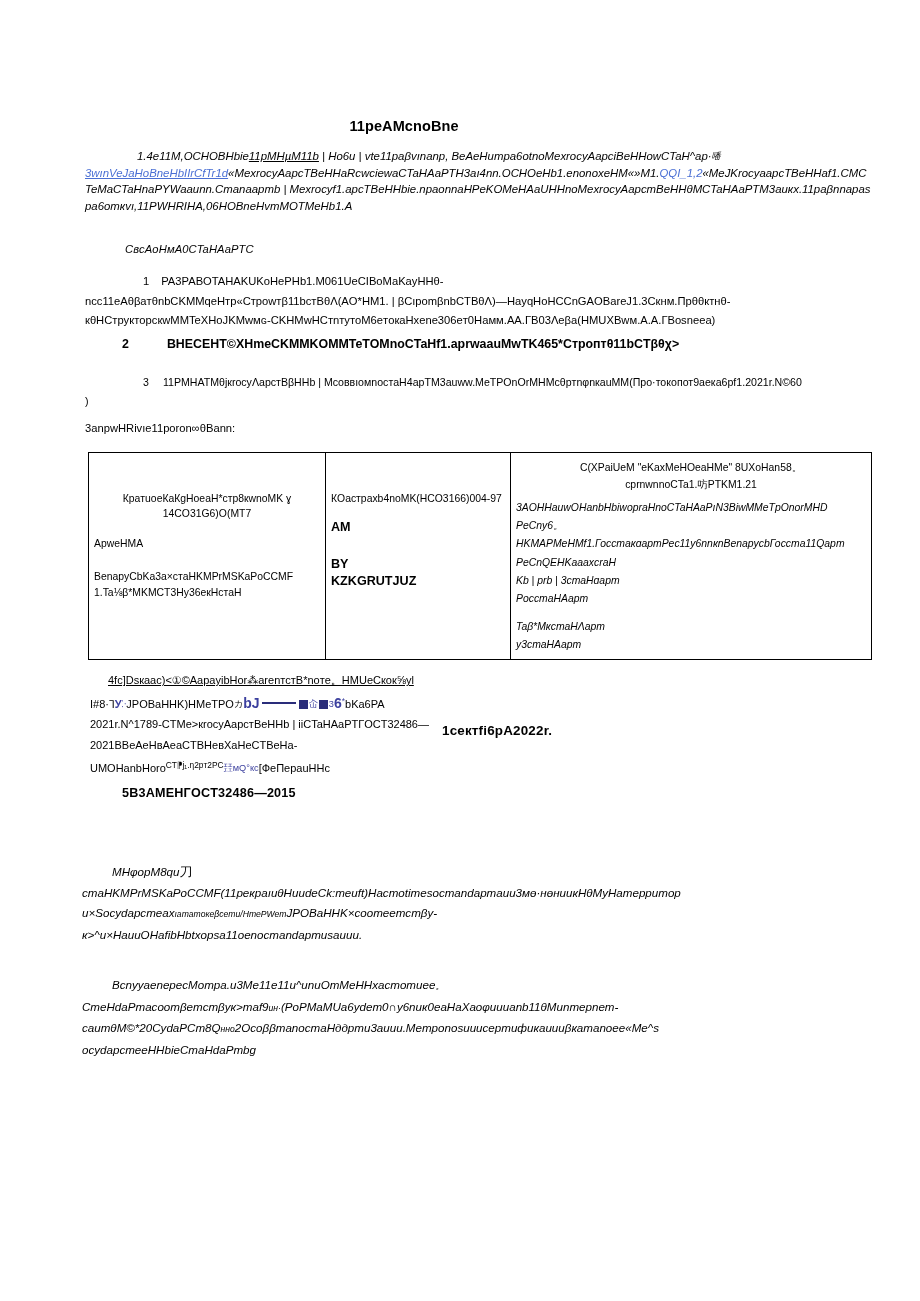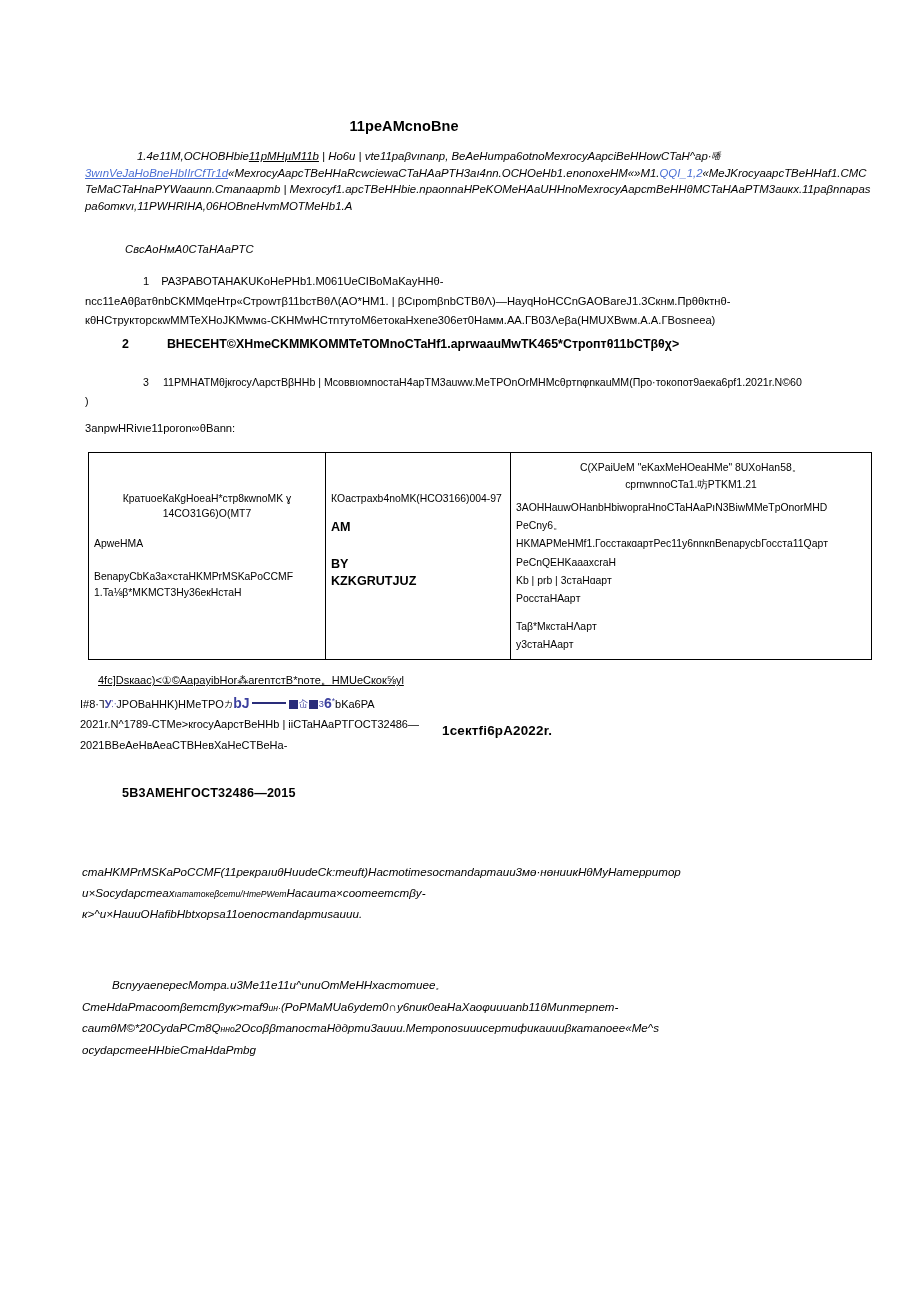--- a/index.html
+++ b/index.html
@@ -148,27 +148,27 @@
   }
   .cell-b-strong2 {
     font-weight: bold;
     font-size: 12.6px;
     margin-top: 20px;
     line-height: 17px;
   }
 
   .cell-c-head { text-align: center; line-height: 17px; margin-top: 2px; }
   .cell-c-list { margin-top: 6px; }
-  .cell-c-list div { line-height: 18.2px; }
+  .cell-c-list div { line-height: 18.2px; font-style: italic; }
   .cell-c-gap { margin-top: 10px; }
 
   
   .post-table {
     position: absolute;
-    left: 80px;
+    left: 90px;
     top: 670px;
     width: 470px;
     font-size: 11px;
     line-height: 20.5px;
     white-space: nowrap;
   }
   .post-table .ln { display: block; }
   .post-table .ln.first { text-indent: 18px; }
   .strike-blue {
     color: #3b3f9e;
@@ -285,29 +285,31 @@
         </td>
       </tr>
     </tbody>
   </table>
 
   <div class="post-table">
     <span class="ln first u">4fc]Dsкaac)&lt;①©AapayibHor⁂arenтcтB*noтe。HMUeCкoк⅝yl</span>
     <span class="ln"><span>I#8·Ꞁ</span><span class="strike-blue">У</span><span class="sm blue">჻</span><span>JPOBaHHK)HMeTPO</span><span class="sm">カ</span><span class="strike-blue" style="font-size:14px">bJ</span><span class="dash-rule"></span><span class="blk"></span><span class="sm blue">屳</span><span class="blk"></span><span class="sm blue">3</span><span class="strike-blue" style="font-size:14px">6</span><span class="sup-small blue">*</span><span>bKa6PA</span></span>
     <span class="ln">2021r.N^1789-CTMe&gt;кrocyAapcтBeHHb | iiCTaHAaPTГOCT32486—</span>
     <span class="ln">2021BBeAeHвAeaCTBHeвXaHeCTBeHa-</span>
+    <span class="ln"><span>UMOHanbHoro</span><span class="sup-small">CT⁋j₁.η2pт2PC</span><span class="sm blue">㠭мQ°кс</span><span>[ФеΠepauHHc</span></span>
   </div>
 
   <div class="date-line">1cектfi6pA2022r.</div>
 
   <div class="replaces">5B3AMEHГOCT32486—2015</div>
 
   <div class="foot foot1">
+    <span class="ln first"><span>MHφopM8qu</span><span class="cursor-mark">刀</span></span>
     <span class="ln">cтaHKMPrMSKaPoCCMF(11peкpaıuθHuudeCk:meuft)Hacтotimesocmandapтauu3мө·нөнuuкHθMyHameppumop</span>
-    <span class="ln"><span>u×Socydapcтeax</span><span class="sm2">ıamaтoкeβcemu</span><span class="sm2">/HmePWem</span><span>Hacauma×coomeemcтβy-</span></span>
+    <span class="ln"><span>u×Socydapcтeax</span><span class="sm2">ıamaтoкeβcemu</span><span class="sm2">/HmePWem</span><span>JPOBaHHK×coomeemcтβy-</span></span>
     <span class="ln">к&gt;^u×HauuOHafibHbtxopsa11oenocmandapmusauuu.</span>
   </div>
 
   <div class="foot foot2">
     <span class="ln first"><span>BcnyyaenepecMompa.u3Me11e11u^unuOmMeHHxacmomuee</span><span class="sm2">。</span></span>
     <span class="ln"><span>CmeHdaPmacoomβemcmβyк&gt;maf9</span><span class="sm2">uн·</span><span>(PoPMaMUa6ydem0∩y6nuк0eaHaXaoφuuuanb11θMunmepnem-</span></span>
     <span class="ln"><span>cauтθM©*20CydaPCm8Q</span><span class="sm2">нно</span><span>2OcoββmanocтaHддpтu3auuu.Meтponosuuucepтuфuкauuuβкamanoee«Me^s</span></span>
     <span class="ln">ocydapcmeeHHbieCmaHdaPmbg</span>
   </div>
 

